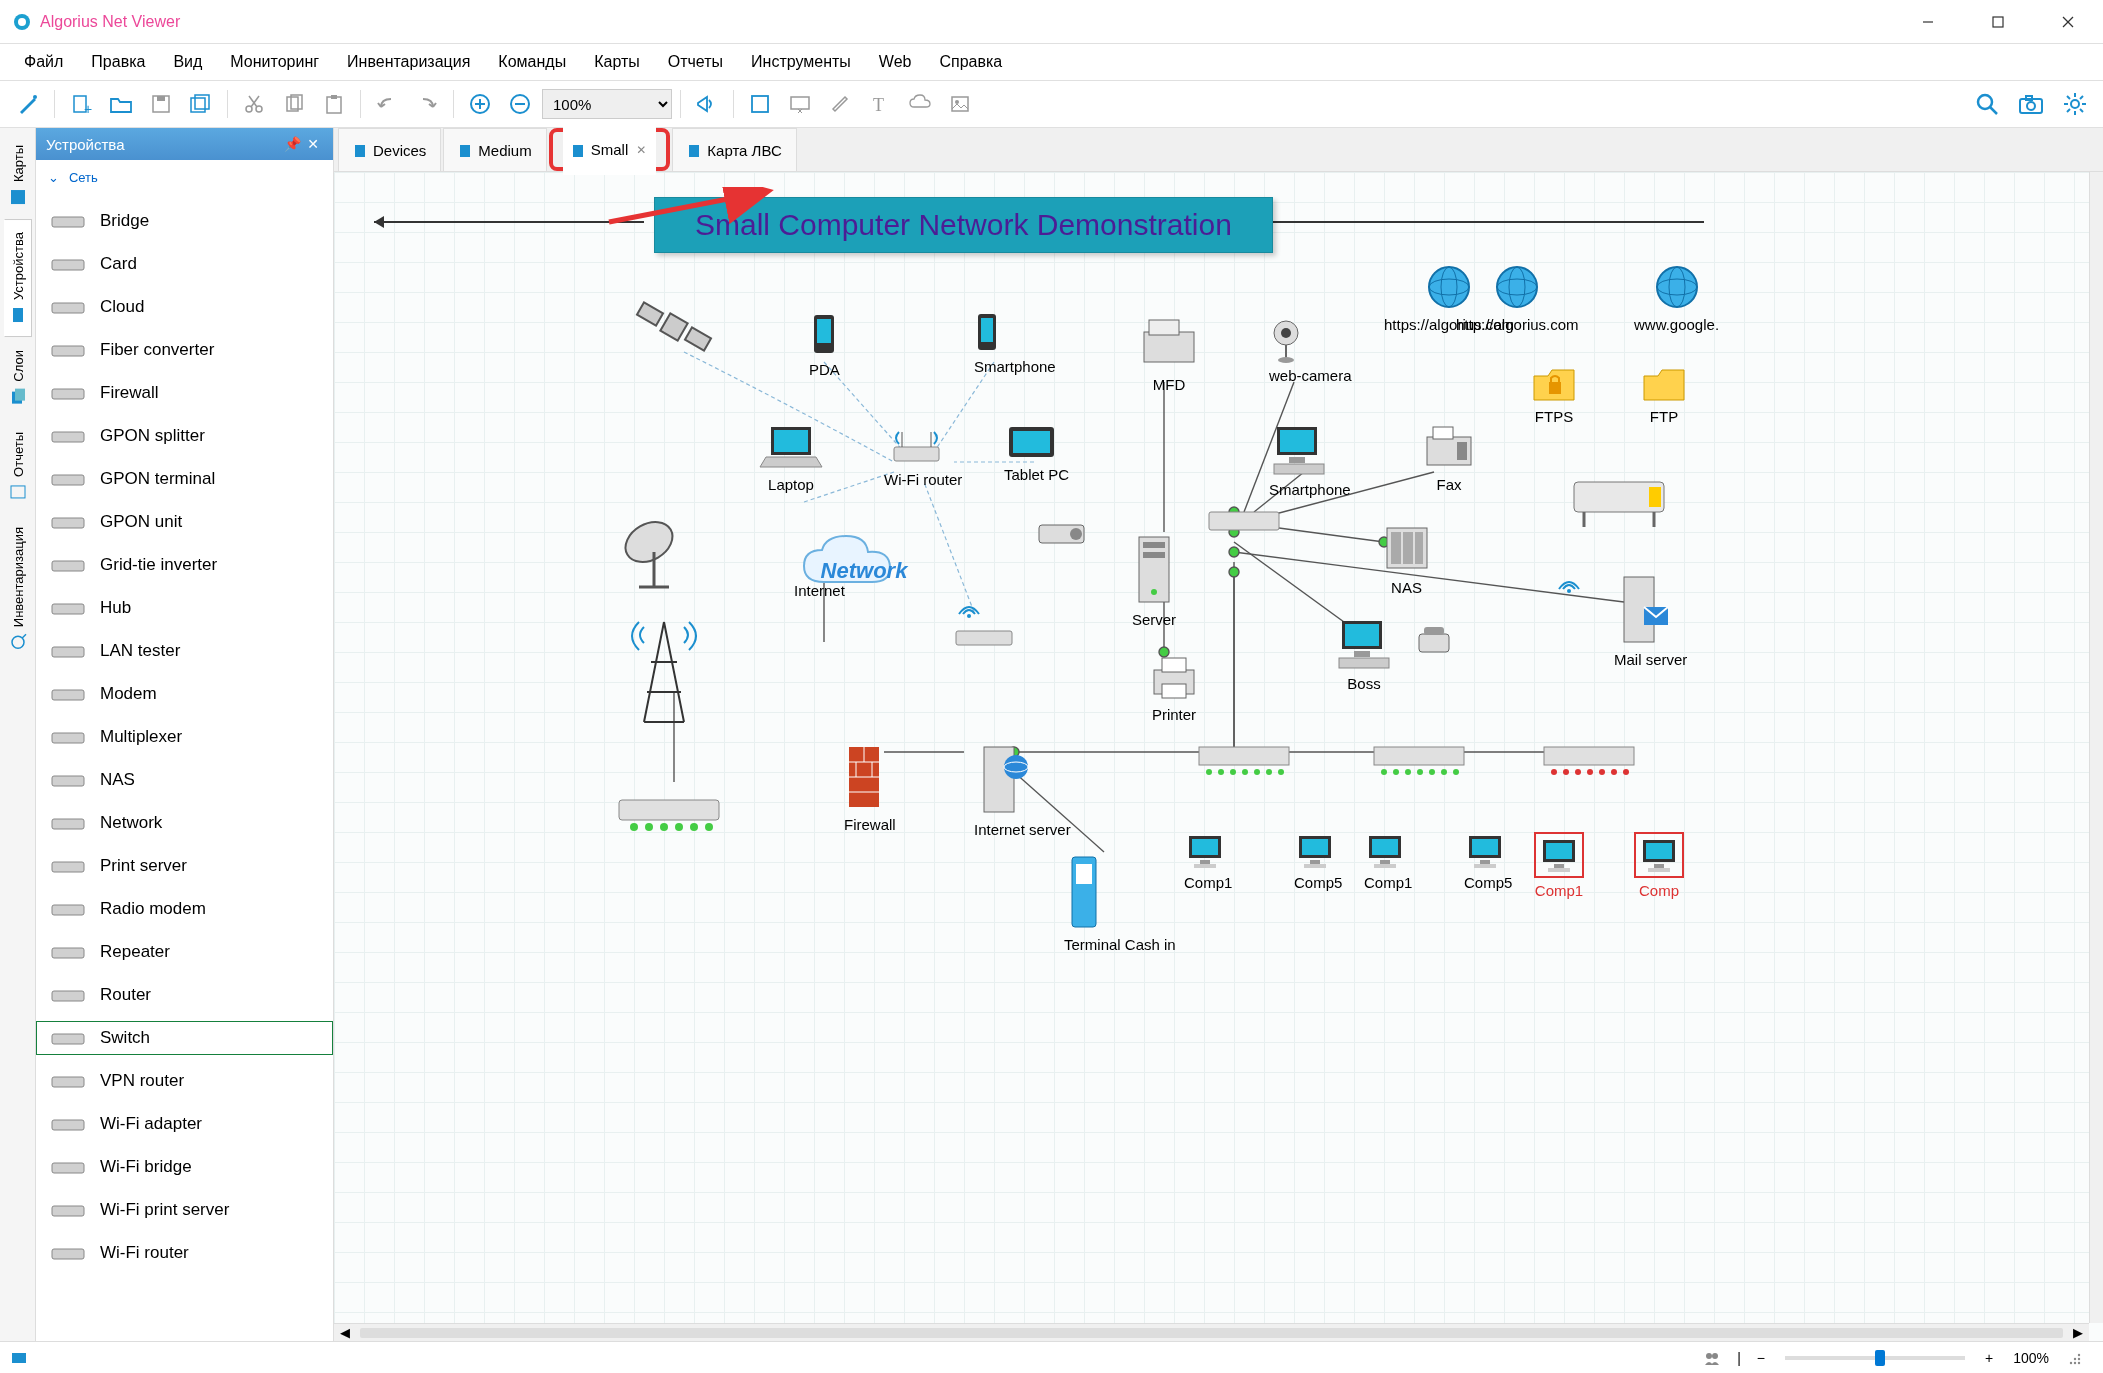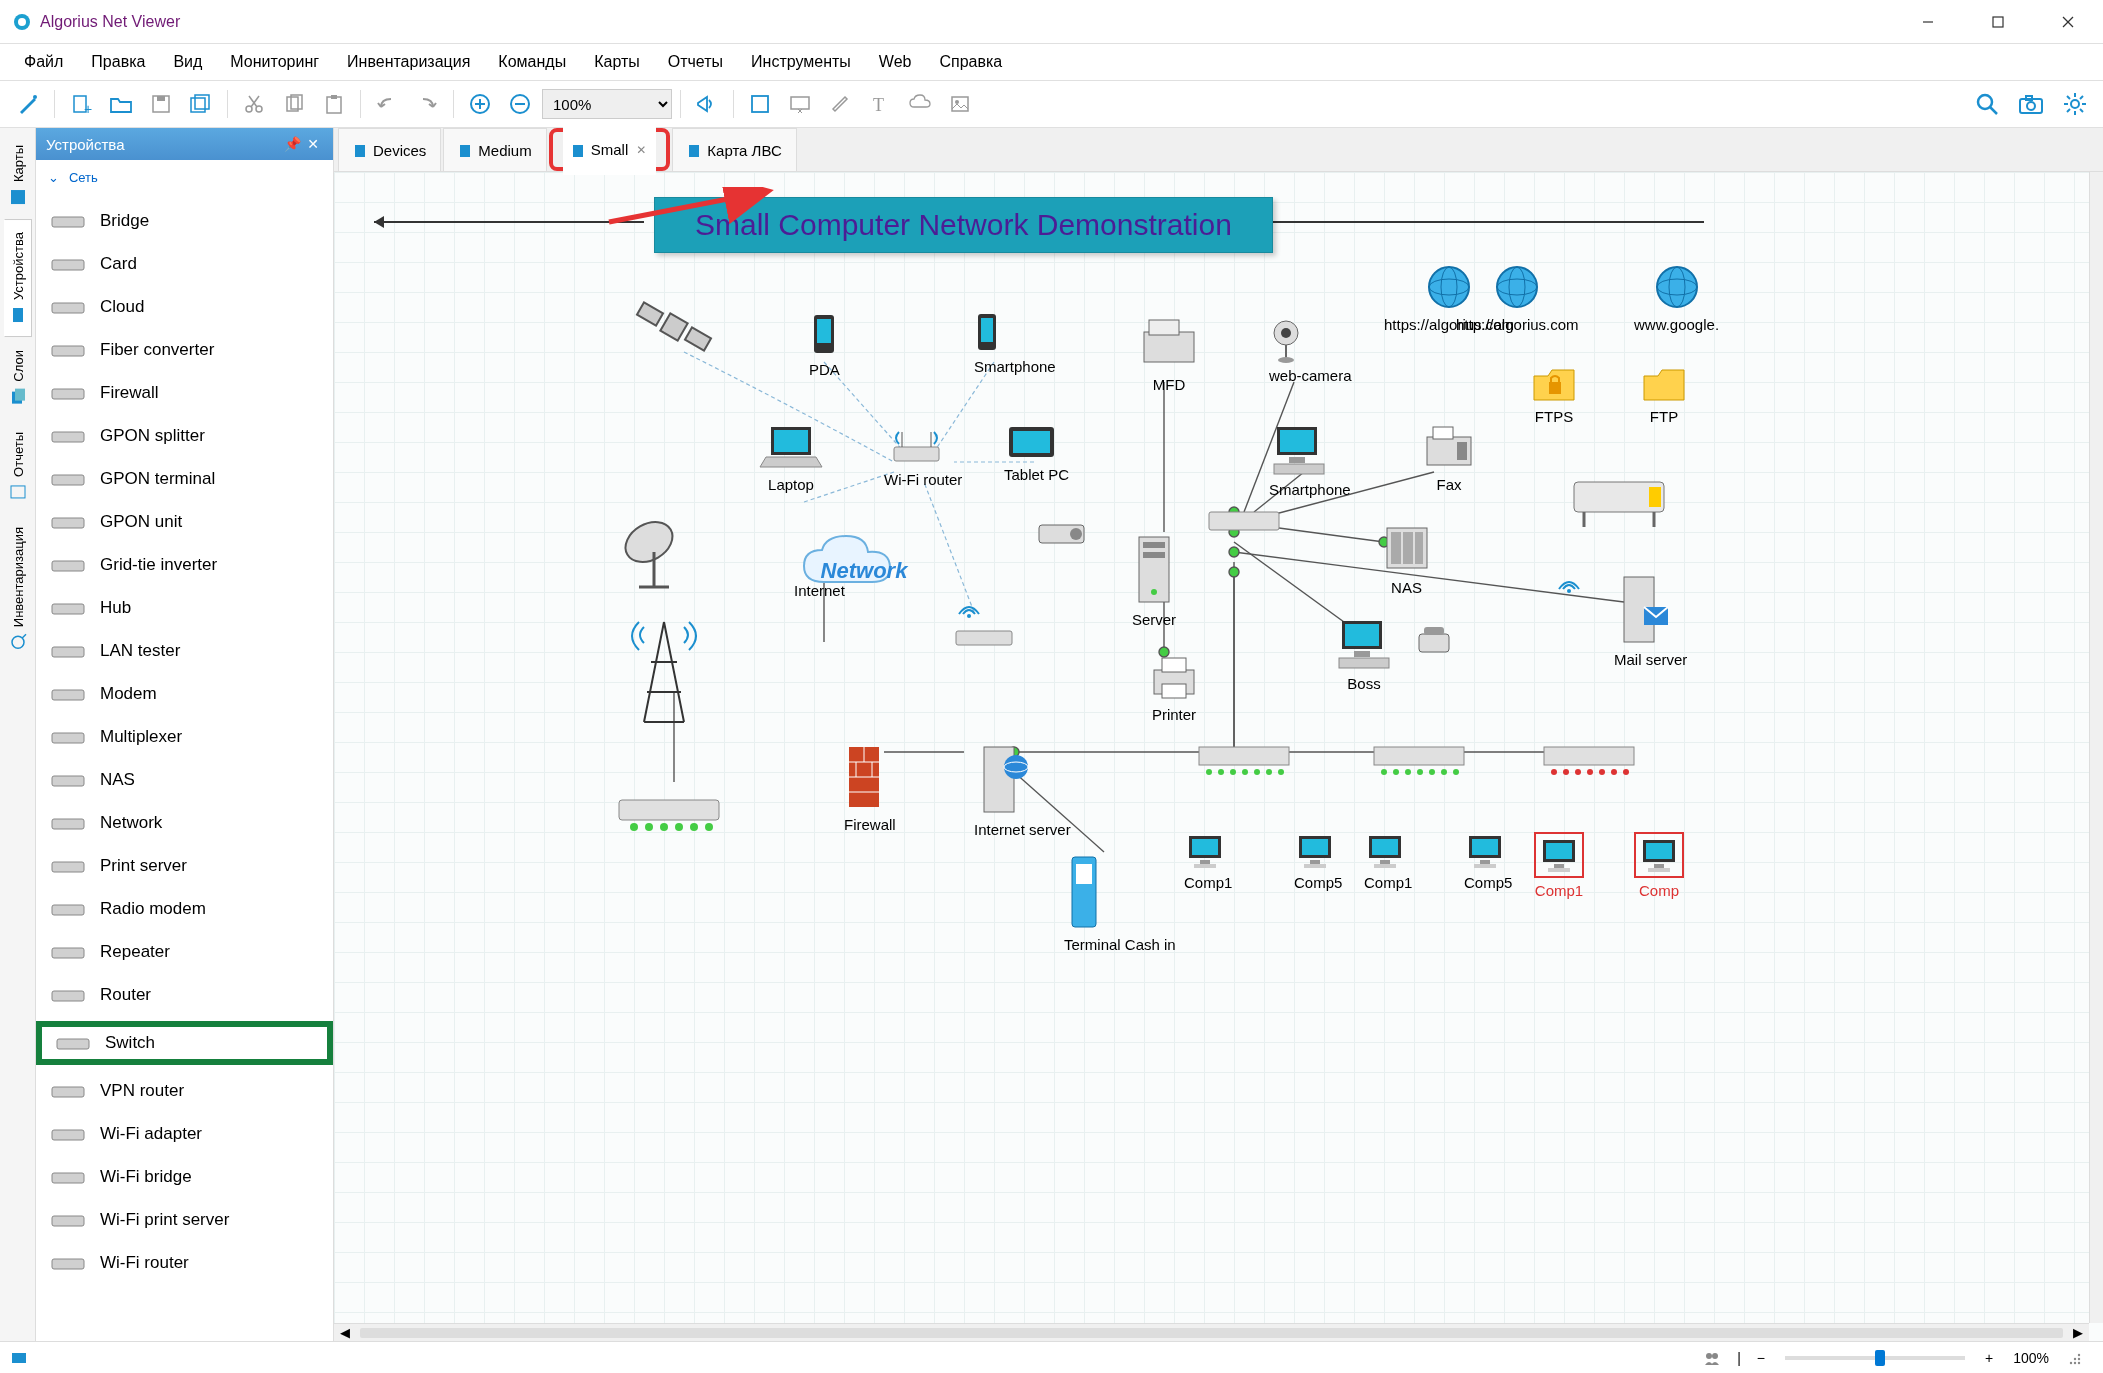--- a/index.html
+++ b/index.html
@@ -1,21 +1,21 @@
 <!DOCTYPE html>
 <html><head>
 <meta charset="utf-8">
 <style>
 * { box-sizing: border-box; margin: 0; padding: 0; }
 body { font-family: "Segoe UI", Tahoma, sans-serif; font-size: 13px; overflow: hidden; background: #fff; width: 2103px; height: 1373px; }
 
 
 .titlebar { height: 44px; background: #fff; display: flex; align-items: center; padding-left: 12px; border-bottom: 1px solid #e0e0e0; }
 .titlebar-icon { width: 20px; height: 20px; margin-right: 8px; }
-.titlebar-text { color: #701a75; font-size: 16px; flex: 1; }
+.titlebar-text { color: #ec4899; font-size: 16px; flex: 1; }
 .win-controls { display: flex; }
 .win-btn { width: 70px; height: 44px; display: flex; align-items: center; justify-content: center; color: #555; }
 
 
 .menubar { height: 36px; display: flex; align-items: center; padding: 0 12px; gap: 4px; }
 .menubar span { padding: 6px 12px; cursor: pointer; font-size: 16px; }
 
 
 .toolbar { height: 48px; display: flex; align-items: center; padding: 0 10px; border-top: 1px solid #e0e0e0; border-bottom: 1px solid #e0e0e0; gap: 4px; }
 .tb-btn { width: 36px; height: 36px; display: flex; align-items: center; justify-content: center; cursor: pointer; border-radius: 2px; }
@@ -33,21 +33,21 @@
 .vtab-icon { width: 18px; height: 18px; transform: rotate(90deg); }
 
 
 .sidebar { width: 298px; background: #fff; display: flex; flex-direction: column; border-right: 1px solid #ddd; }
 .sidebar-header { height: 32px; background: #5b9bd5; background: linear-gradient(#5ba8e0, #4a91d0); color: #fff; display: flex; align-items: center; padding: 0 10px; font-size: 15px; }
 .sidebar-header .sp { flex: 1; }
 .sidebar-header .hbtn { width: 20px; height: 20px; display: flex; align-items: center; justify-content: center; cursor: pointer; font-size: 14px; }
 .sidebar-body { flex: 1; overflow-y: auto; }
 .sb-section { padding: 10px 12px; display: flex; align-items: center; gap: 10px; color: #0066cc; cursor: pointer; }
 .sb-item { padding: 6px 12px; display: flex; align-items: center; gap: 12px; cursor: pointer; margin-top: 9px; }
-.sb-item.selected { border: 6px solid #15803d; background: #fff; padding: 5px 11px; }
+.sb-item.selected { border: 1px solid #15803d; background: #fff; padding: 5px 11px; }
 .sb-icon { width: 40px; height: 22px; display: flex; align-items: center; justify-content: center; flex-shrink: 0; }
 .sb-label { font-size: 17px; }
 
 
 .map-area { flex: 1; display: flex; flex-direction: column; }
 .tabs { height: 44px; display: flex; align-items: stretch; background: #f0f0f0; border-bottom: 1px solid #ddd; padding-left: 4px; text-align: center; }
 .tab { display: flex; align-items: center; padding: 0 14px; gap: 6px; background: #f8f8f8; border: 1px solid #ddd; border-bottom: none; margin-right: 2px; cursor: pointer; font-size: 15px; }
 .tab.active { background: #fff; position: relative; z-index: 2; }
 .tab .tab-close { font-size: 12px; color: #888; padding: 0 2px; }
 .tab-highlight { border: 4px solid #e63333; border-radius: 8px; padding: 0 10px; margin-right: 2px; display: flex; align-items: center; }

